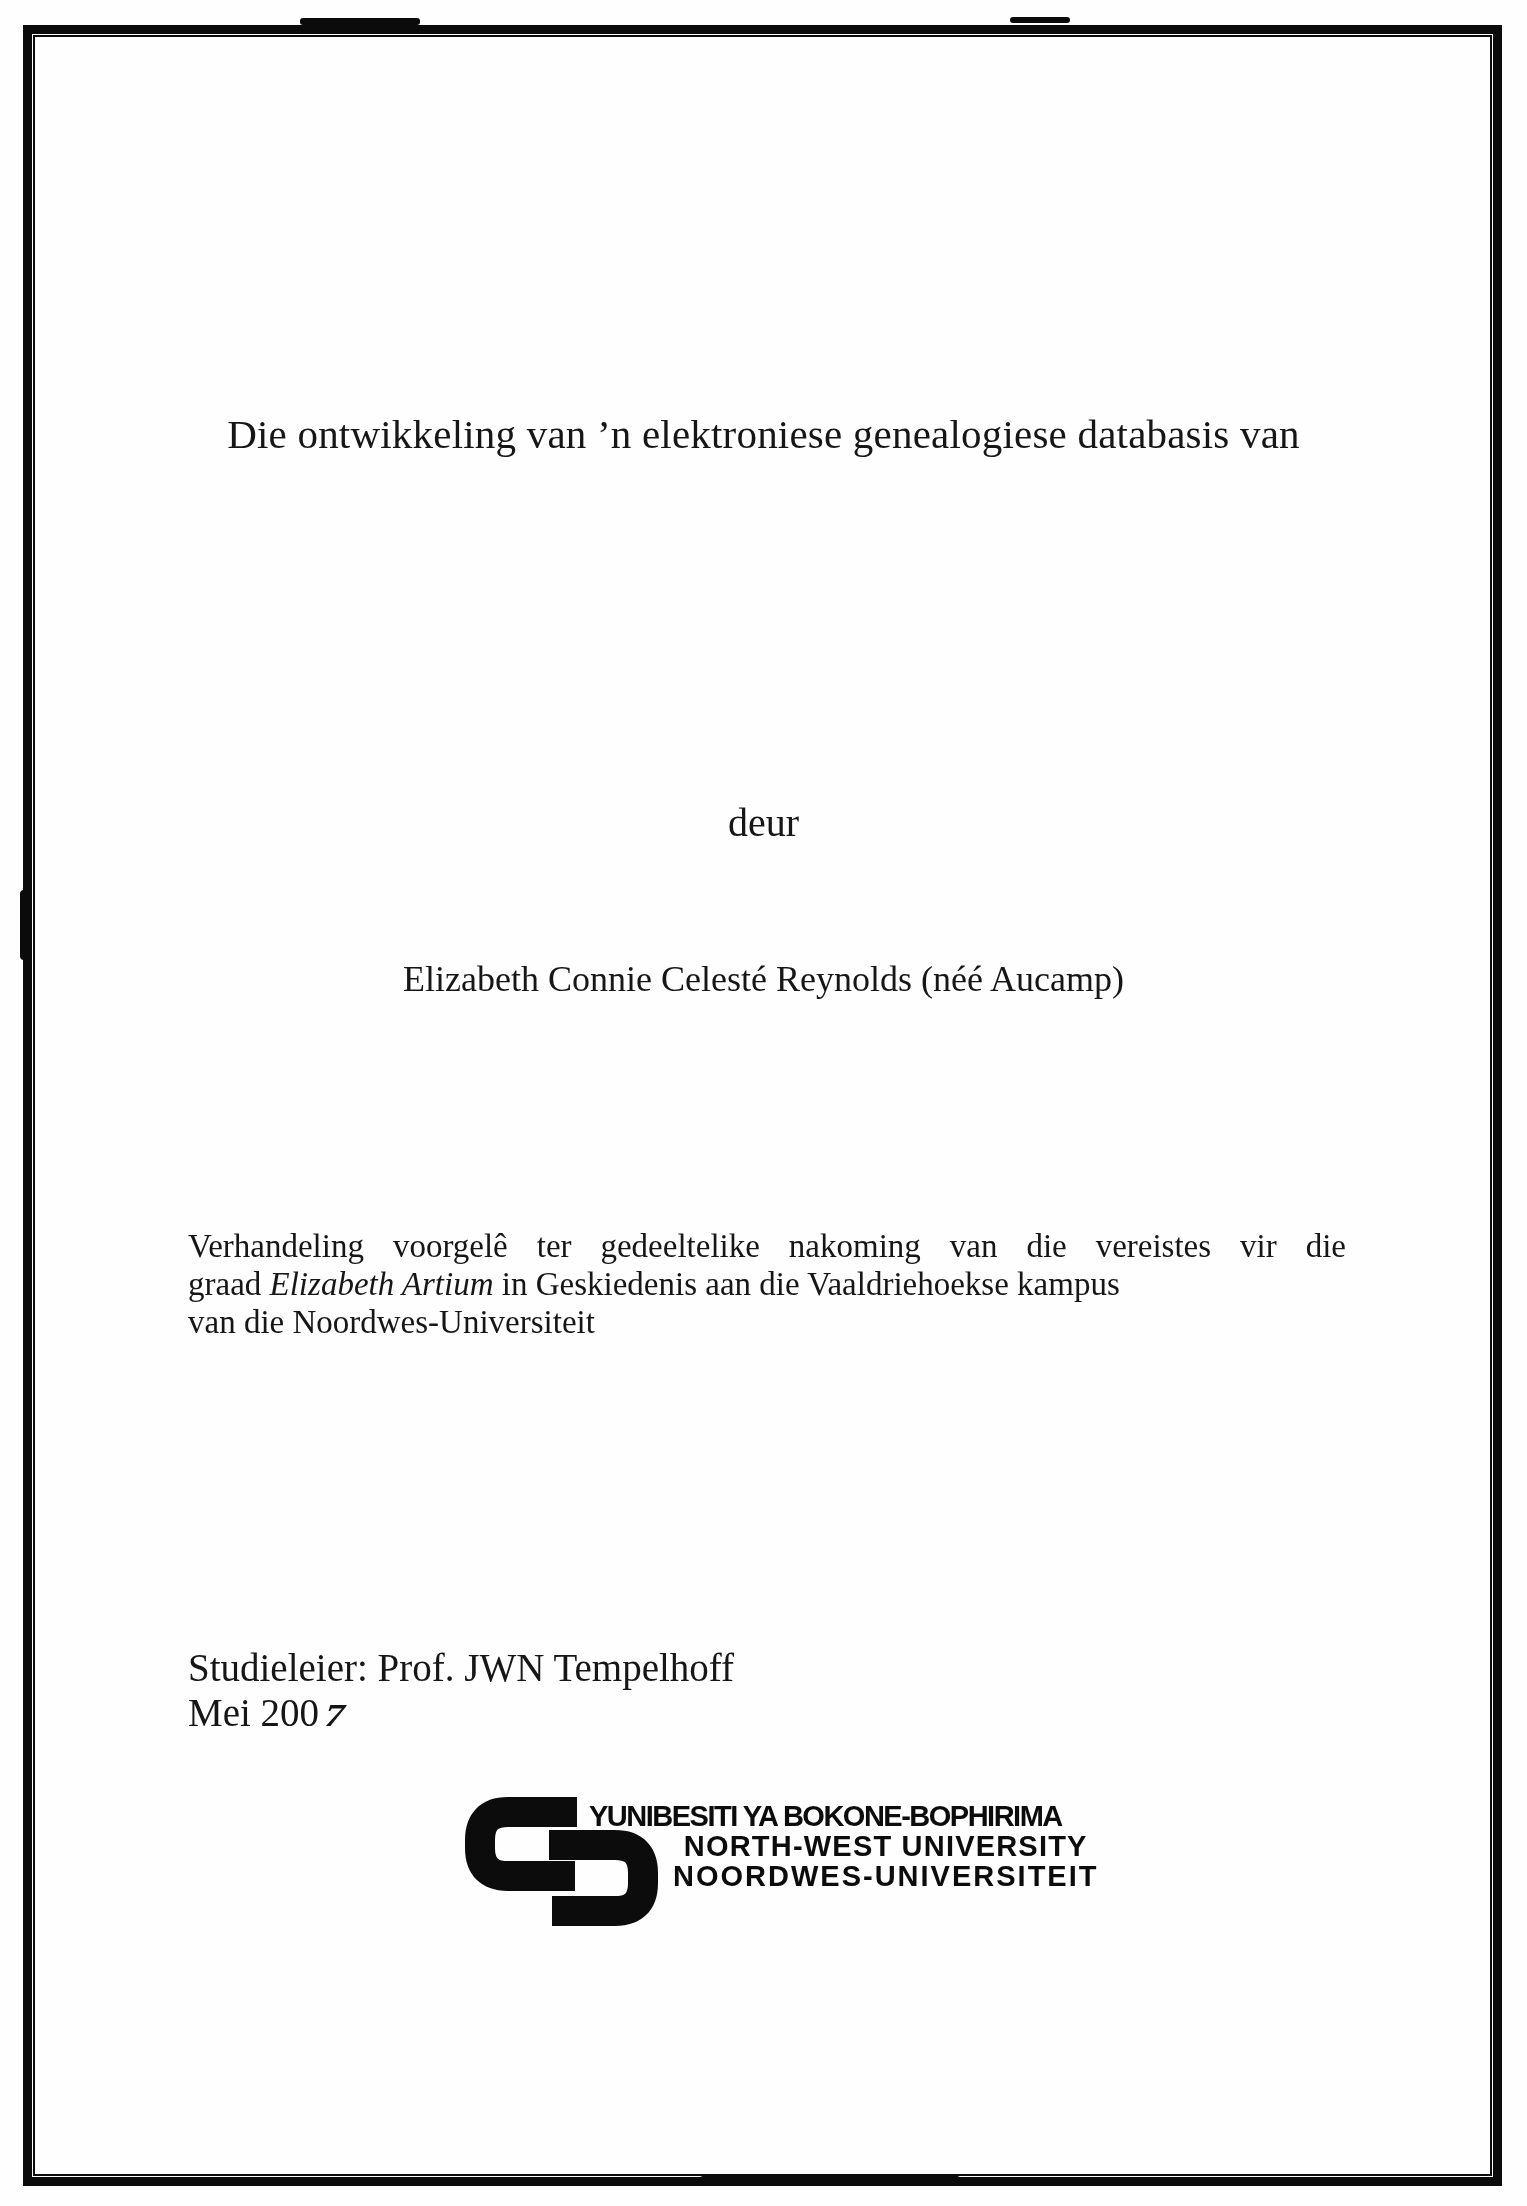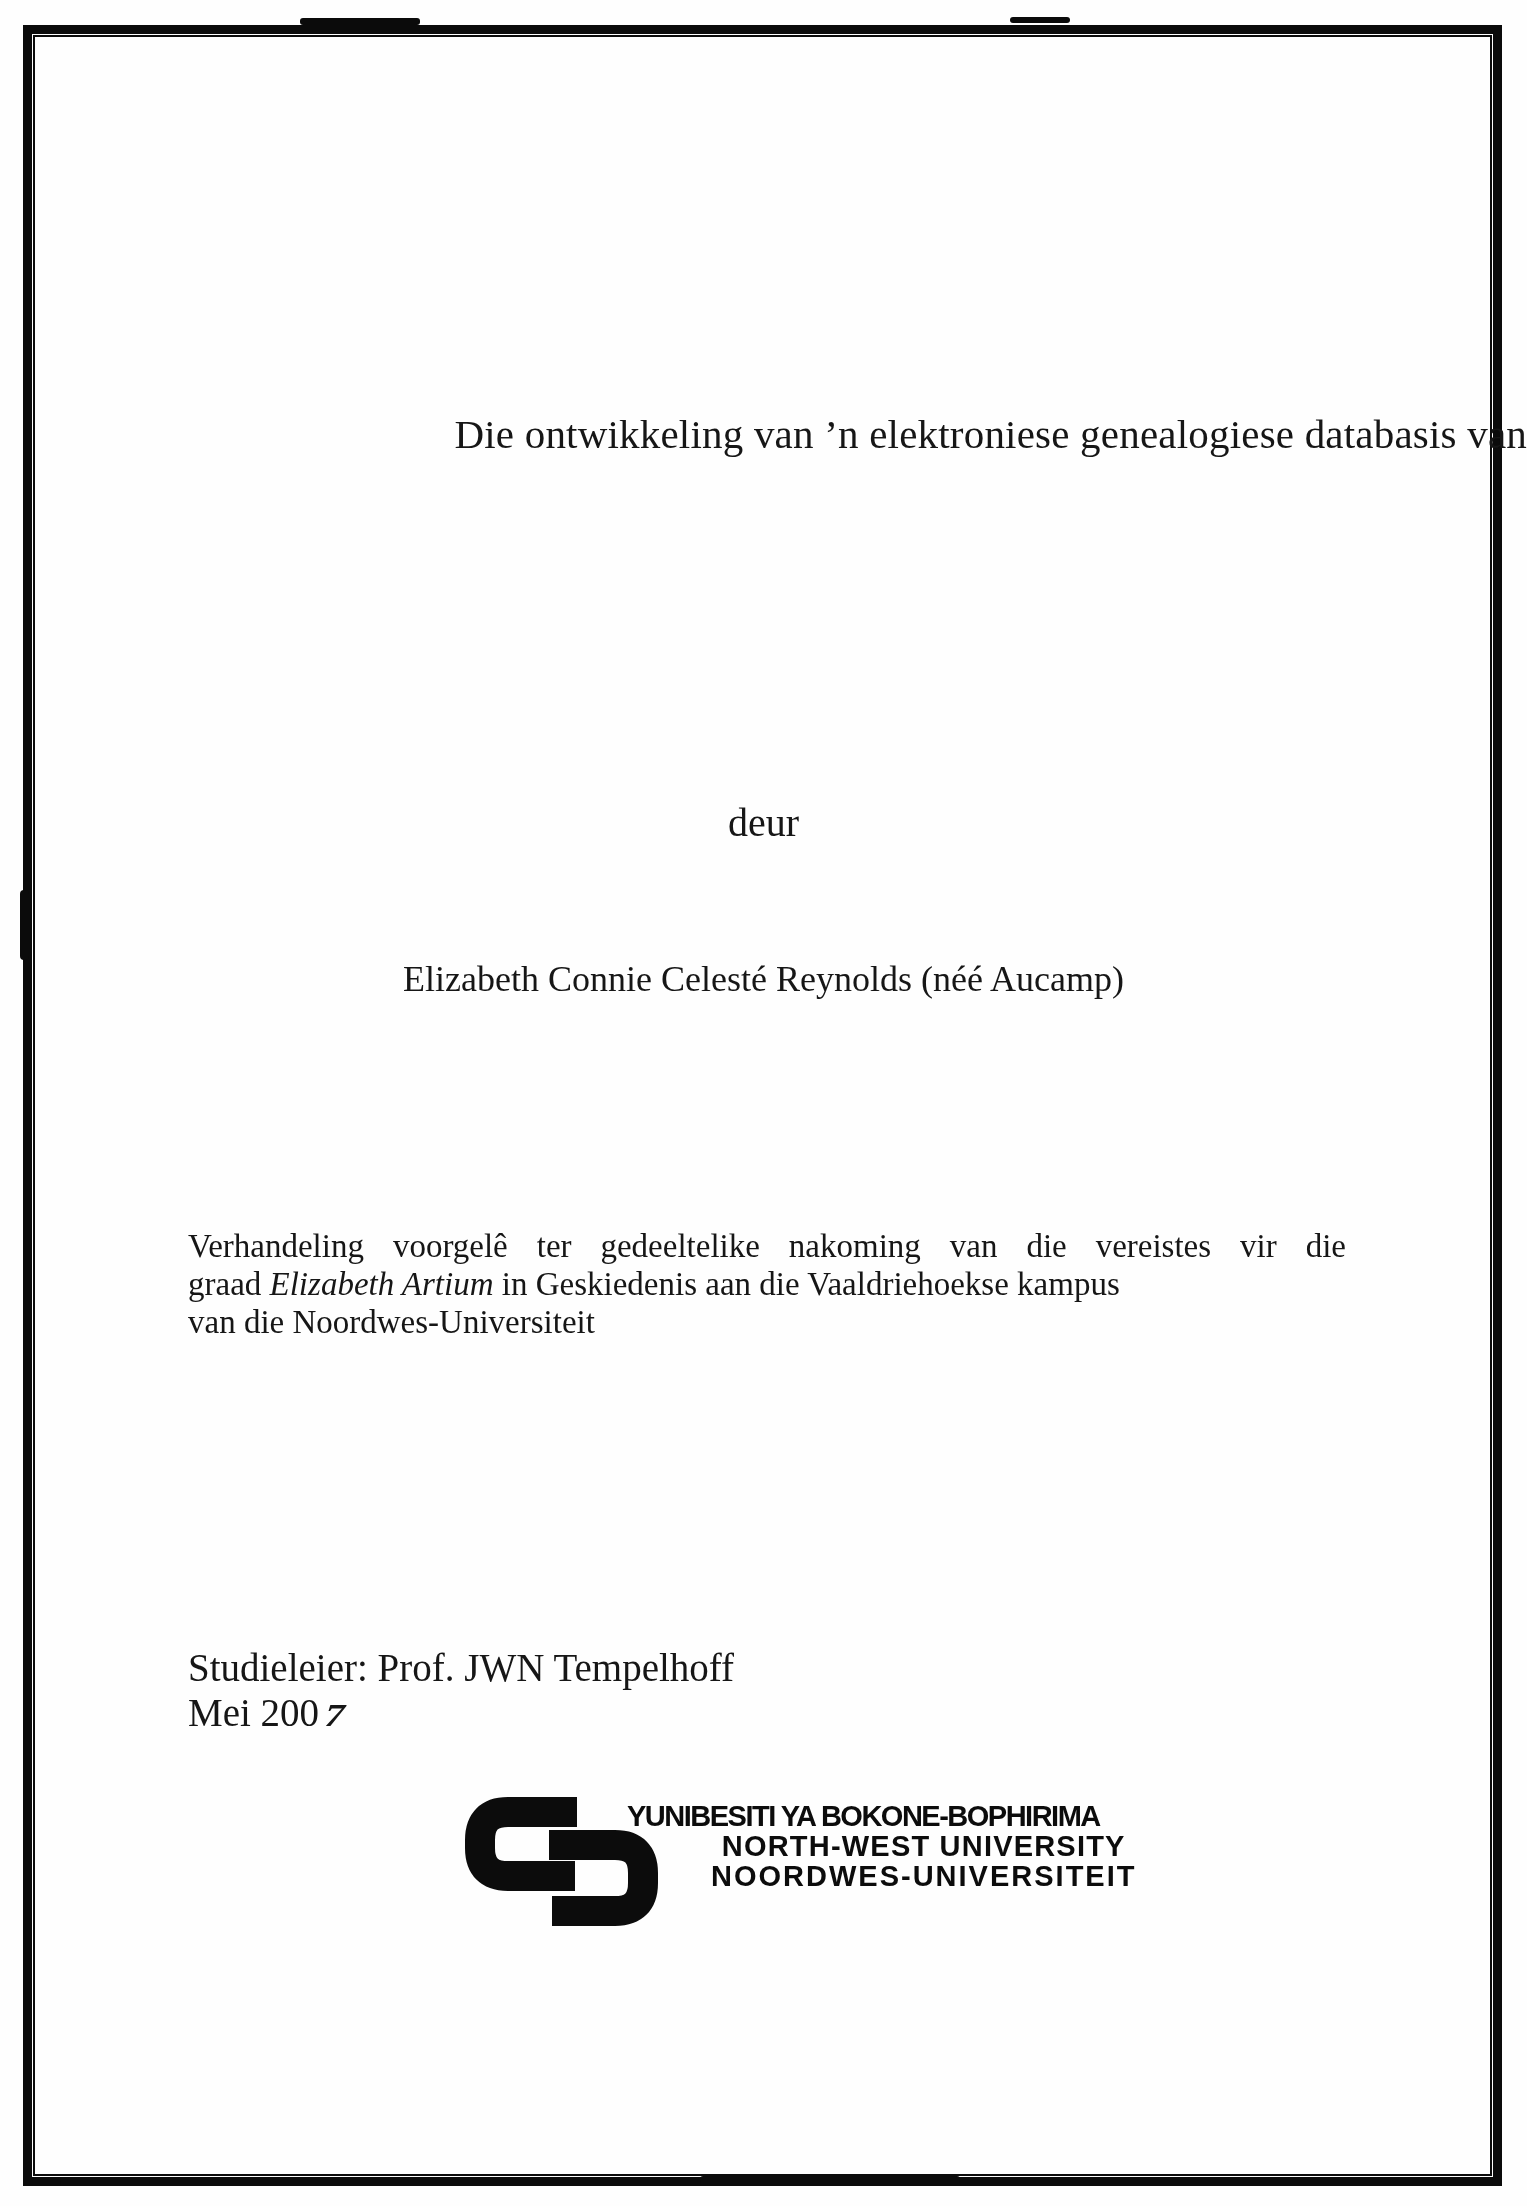--- a/index.html
+++ b/index.html
@@ -28,21 +28,21 @@
   .a1 { left: 300px; top: 18px;  width: 120px; height: 7px; border-radius: 3px; }
   .a2 { left: 1010px; top: 17px; width: 60px;  height: 6px; border-radius: 3px; }
   .a3 { left: 20px;  top: 890px; width: 9px;  height: 70px; border-radius: 4px; }
   .a4 { left: 60px;  top: 2177px; width: 90px; height: 7px; border-radius: 3px; }
   .a5 { left: 700px; top: 2176px; width: 260px; height: 7px; border-radius: 3px; }
 
   .title {
     position: absolute;
     left: 0; right: 0; top: 398px;
     margin: 0;
-    text-align: right;
+    text-align: center;
     font-size: 41px;
     font-weight: normal;
     line-height: 73px;
     letter-spacing: 0.2px;
   }
   .byline {
     position: absolute;
     left: 0; right: 0; top: 799px;
     text-align: center;
     font-size: 40px;
@@ -79,21 +79,20 @@
   .logo-mark { position: absolute; left: 465px; top: 1797px; }
   .logo-text {
     position: absolute;
     left: 589px; top: 1801px;
     font-family: "Liberation Sans", sans-serif;
     font-weight: bold;
     font-size: 29px;
     line-height: 30px;
     color: #0c0c0c;
     white-space: nowrap;
-    margin-left: 38px;
   }
   .lt1 { letter-spacing: -1.5px; }
   .lt2 { margin-left: 84px; letter-spacing: 1.2px; text-align: center; }
   .lt3 { margin-left: 84px; letter-spacing: 2px; text-align: right; }
 </style>
 </head>
 <body>
 
 <div class="page">
 

